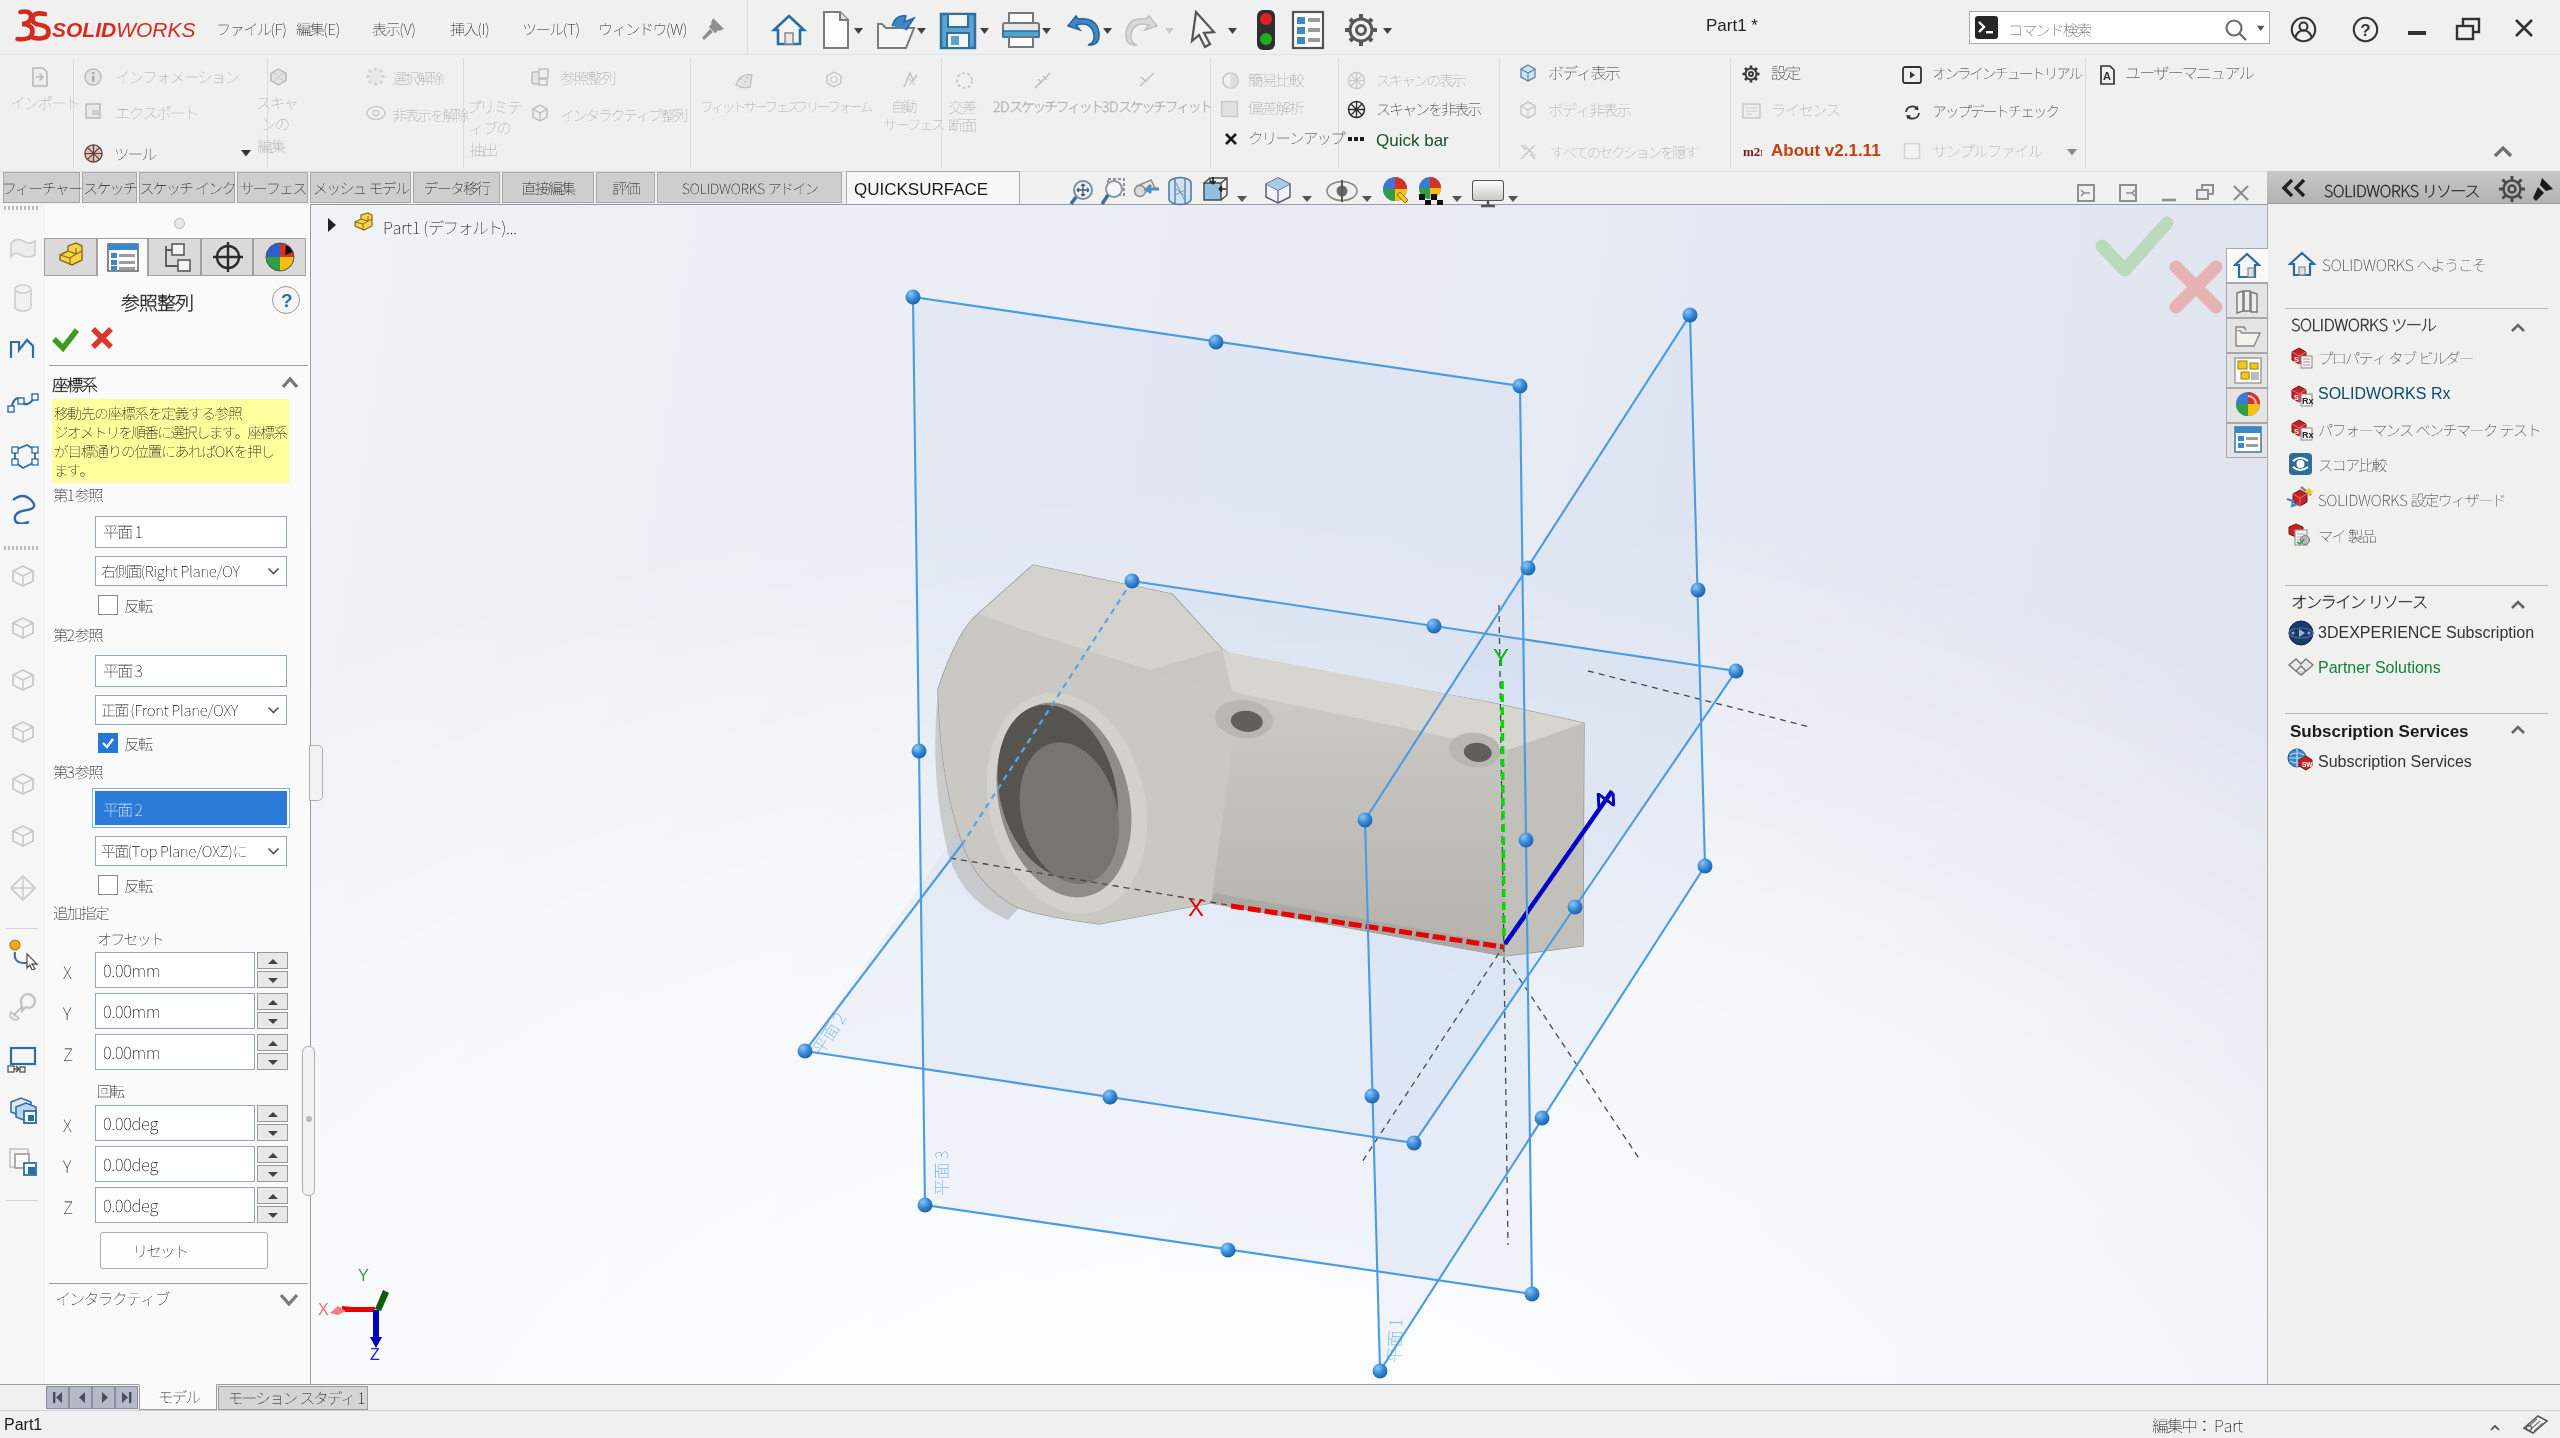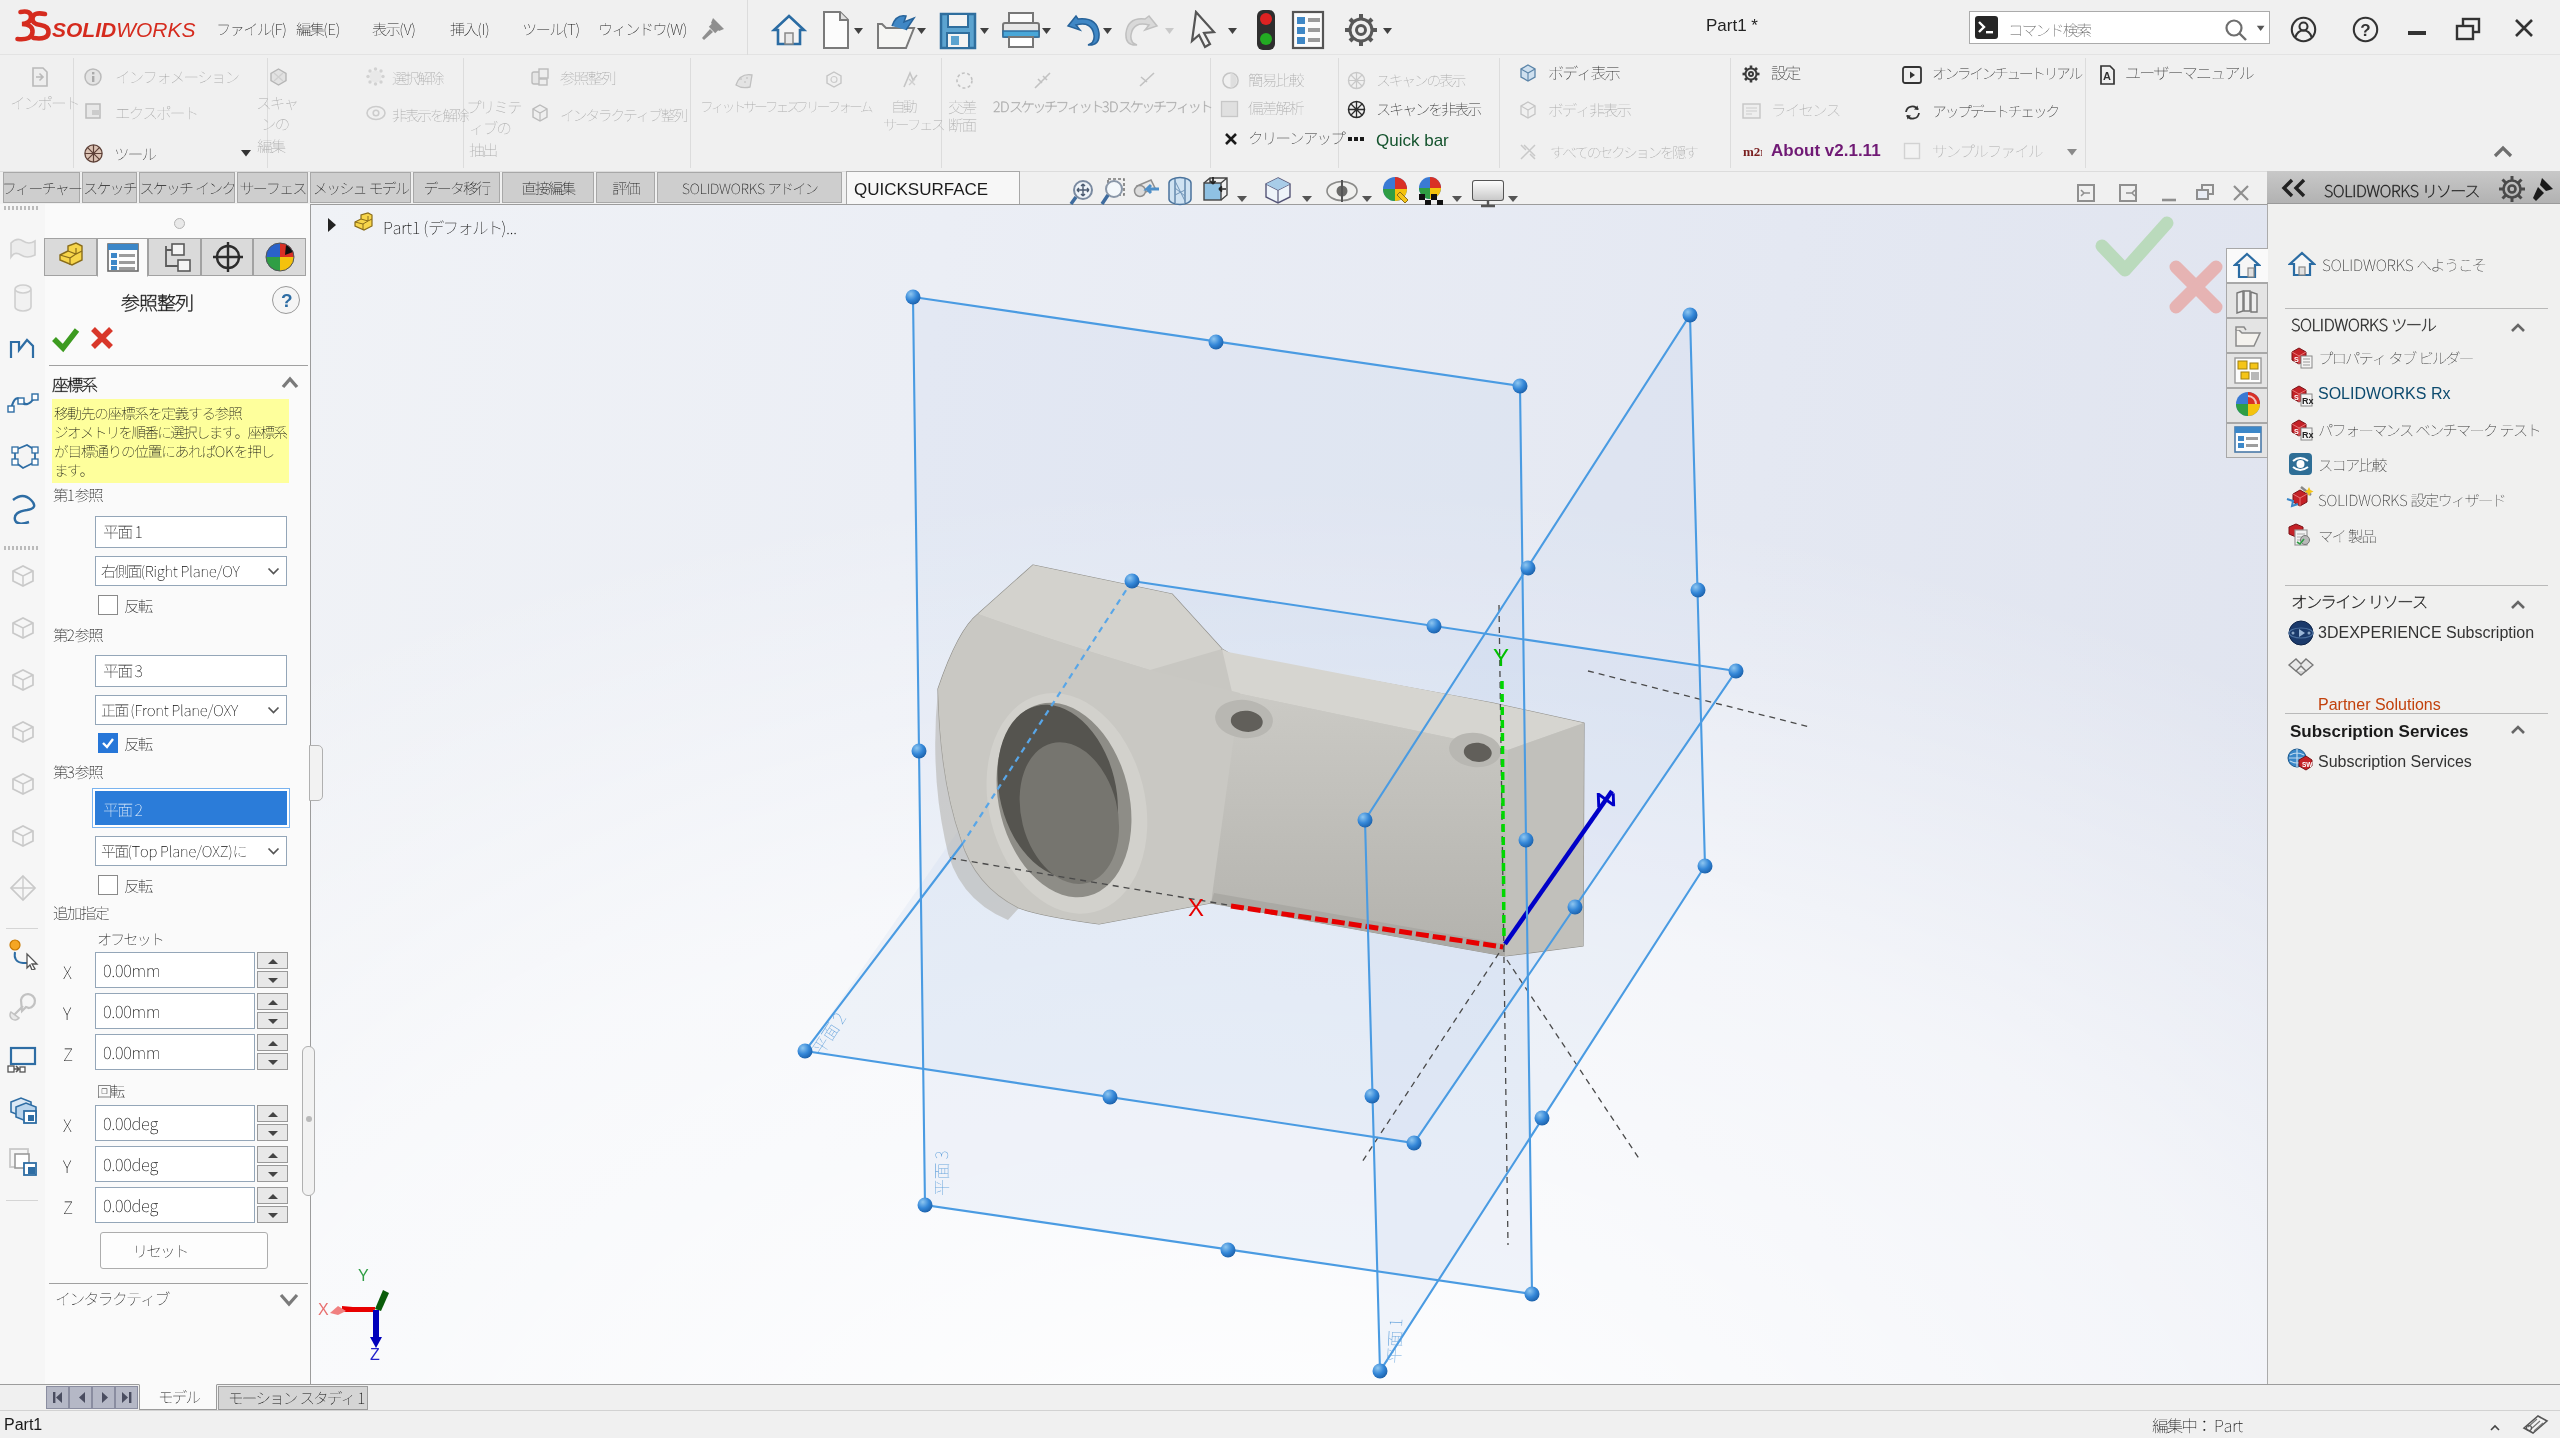--- a/index.html
+++ b/index.html
@@ -283,21 +283,21 @@
         <path d="M16 4 L14 6"></path>
       </g>
     </svg>
     <svg class="abs" style="left:1742px;top:103px" width="19" height="16" viewBox="0 0 19 16">
       <rect x="1" y="1" width="17" height="14" fill="#eee" stroke="#c5c5c5" stroke-width="1.4"></rect>
       <path d="M4 5 L15 5 M4 8 L15 8 M4 11 L10 11" stroke="#ccc" stroke-width="1.2"></path>
     </svg>
     <svg class="abs" style="left:1742px;top:143px" width="20" height="16" viewBox="0 0 20 16">
       <text x="1" y="13" font-size="13" font-weight="bold" fill="#7a2020" font-family="Liberation Serif">m2r</text>
     </svg>
-    <div class="abs" style="left:1771px;top:141px;font-size:17px;font-weight:bold;color:#701a75">About v2.1.11</div>
+    <div class="abs" style="left:1771px;top:141px;font-size:17px;font-weight:bold;color:#c2410c">About v2.1.11</div>
     <svg class="abs" style="left:1902px;top:65px" width="20" height="20" viewBox="0 0 20 20">
       <rect x="1" y="2" width="18" height="16" rx="2" fill="none" stroke="#333" stroke-width="1.8"></rect>
       <path d="M8 6.5 L13 10 L8 13.5 Z" fill="#333"></path>
     </svg>
     <svg class="abs" style="left:1903px;top:103px" width="19" height="19" viewBox="0 0 19 19">
       <path d="M3 9 a6.5 6.5 0 0 1 12 -2.5 M16 10 a6.5 6.5 0 0 1 -12 2.5" fill="none" stroke="#333" stroke-width="1.8"></path>
       <path d="M14.5 2.5 L15.5 7 L11 6.5 Z" fill="#333"></path>
       <path d="M4.5 16.5 L3.5 12 L8 12.5 Z" fill="#333"></path>
     </svg>
     <svg class="abs" style="left:1903px;top:142px" width="18" height="18" viewBox="0 0 18 18">
@@ -881,21 +881,21 @@
       <ellipse cx="13" cy="13" rx="12" ry="5" fill="none" stroke="#4a6f9e" stroke-width="1.2"></ellipse>
       <path d="M11 9 L17 13 L11 17 Z" fill="#9db8d8"></path>
       <circle cx="5" cy="13" r="1.5" fill="#8aa5c5"></circle>
       <circle cx="21" cy="13" r="1.5" fill="#8aa5c5"></circle>
     </svg>
     <div class="abs" style="left:2318px;top:624px;font-size:16px;color:#333">3DEXPERIENCE Subscription</div>
     <svg class="abs" style="left:2287px;top:655px" width="27" height="24" viewBox="0 0 27 24">
       <path d="M2 10 L9 4 L14 9 L19 4 L26 10 L19 16 L14 11 L9 16 Z" fill="#e8e8e8" stroke="#777" stroke-width="1.4"></path>
       <path d="M9 16 L14 20 L19 16" fill="#d5d5d5" stroke="#777" stroke-width="1.4"></path>
     </svg>
-    <div class="abs" style="left:2318px;top:696px;font-size:16px;color:#c2410c">Partner Solutions</div>
+    <div class="abs" style="left:2318px;top:659px;font-size:16px;color:#15803d">Partner Solutions</div>
     <div class="abs" style="left:2285px;top:713px;width:263px;height:1px;background:#b9b9b9"></div>
     <div class="abs" style="left:2290px;top:722px;font-size:17px;font-weight:bold;color:#1a1a1a">Subscription Services</div>
     <svg class="abs" style="left:2510px;top:724px" width="16" height="11">
       <path d="M2 9 L8 3 L14 9" stroke="#666" stroke-width="2.6" fill="none"></path>
     </svg>
     <svg class="abs" style="left:2287px;top:748px" width="26" height="24" viewBox="0 0 26 24">
       <circle cx="10" cy="10" r="9" fill="#3a87c8" stroke="#1d5a8e" stroke-width="1"></circle>
       <path d="M3 7 q7 -4 14 0 M3 13 q7 4 14 0 M10 1 L10 19 M2 10 L18 10" stroke="#bedaf0" stroke-width="1.2" fill="none"></path>
       <path d="M12 12 L19 8 L25 12 L25 18 L19 22 L12 18 Z" fill="#c42127" stroke="#7a1216" stroke-width="1"></path>
       <text x="15" y="19" font-size="6.5" fill="#fff" font-weight="bold" font-family="Liberation Sans">SW</text>

